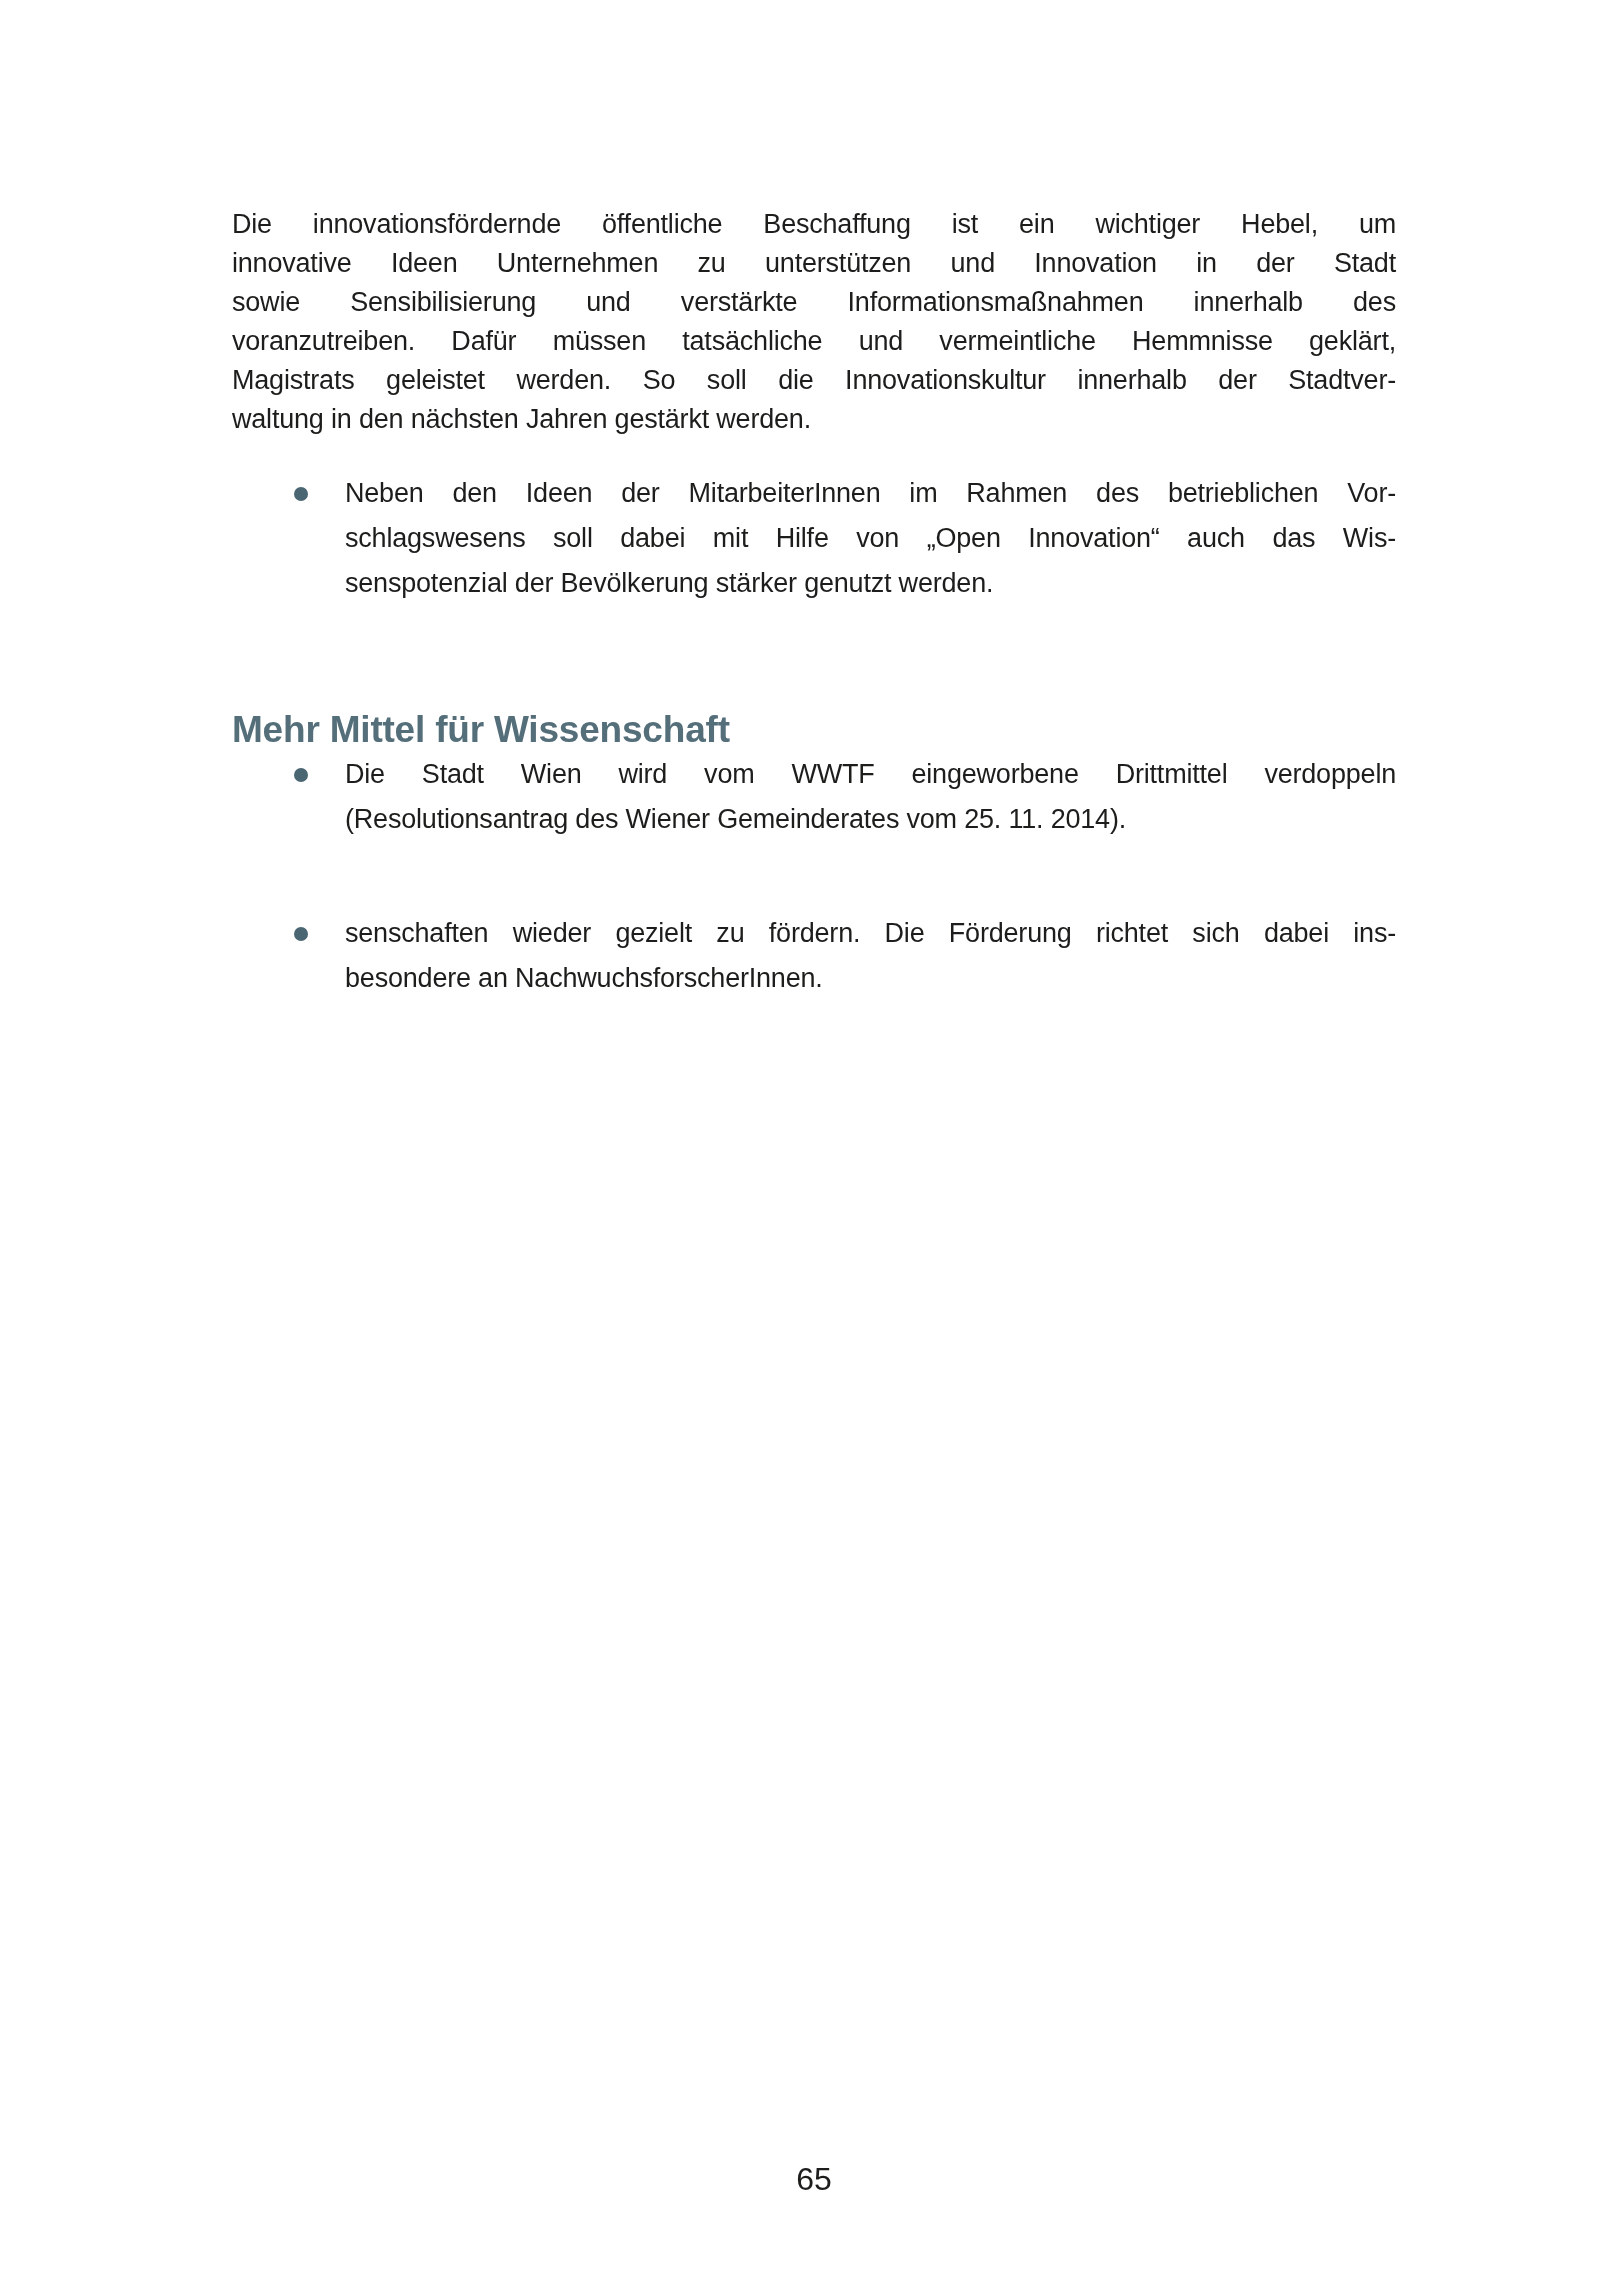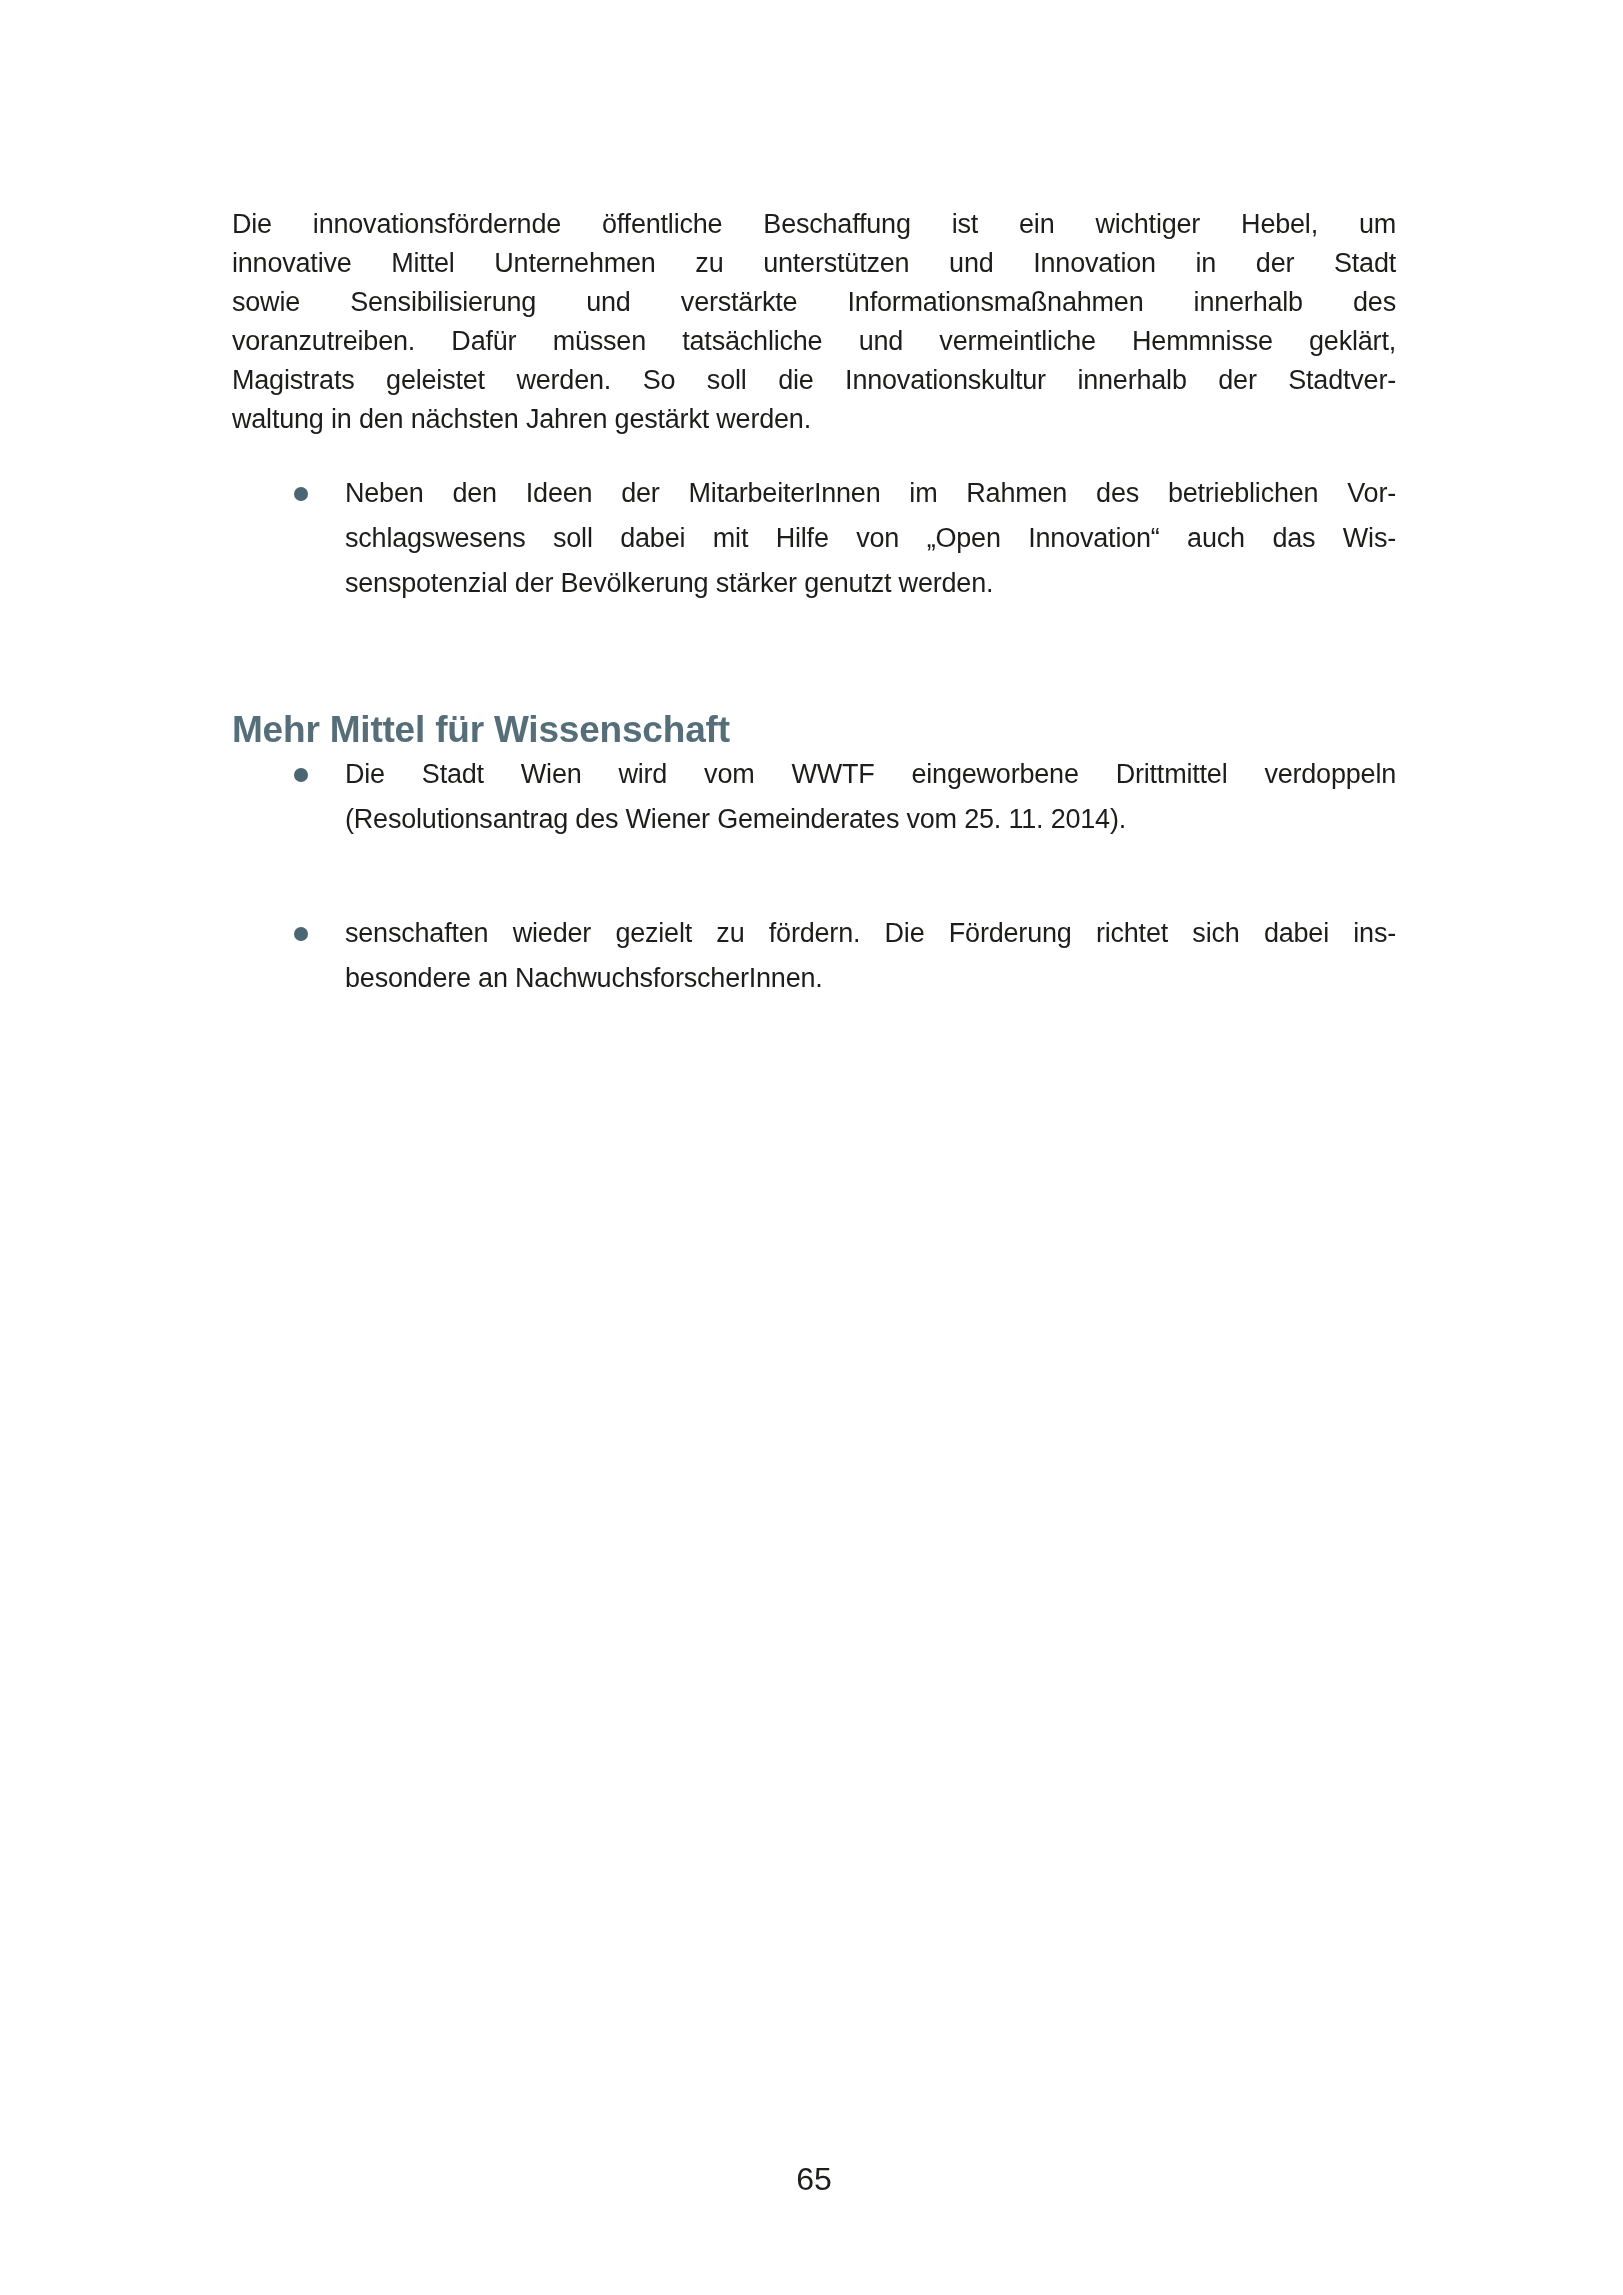--- a/index.html
+++ b/index.html
@@ -73,21 +73,21 @@
     color: var(--text-color, #1d1d1b);
   }
 </style>
 </head>
 <body>
 
 <div class="page">
 
   <div class="text-block para" style="top: 205px;">
     <div class="jline">Die innovationsfördernde öffentliche Beschaffung ist ein wichtiger Hebel, um</div>
-    <div class="jline">innovative Mittel Unternehmen zu unterstützen und Innovation in der Stadt</div>
+    <div class="jline">innovative Ideen Unternehmen zu unterstützen und Innovation in der Stadt</div>
     <div class="jline">sowie Sensibilisierung und verstärkte Informationsmaßnahmen innerhalb des</div>
     <div class="jline">voranzutreiben. Dafür müssen tatsächliche und vermeintliche Hemmnisse geklärt,</div>
     <div class="jline">Magistrats geleistet werden. So soll die Innovationskultur innerhalb der Stadtver-</div>
     <div class="jline last">waltung in den nächsten Jahren gestärkt werden.</div>
   </div>
 
   <div class="text-block bullet-item" style="top: 471px;">
     <span class="bullet-dot"></span>
     <div class="bullet-text">
       <div class="jline">Neben den Ideen der MitarbeiterInnen im Rahmen des betrieblichen Vor-</div>

